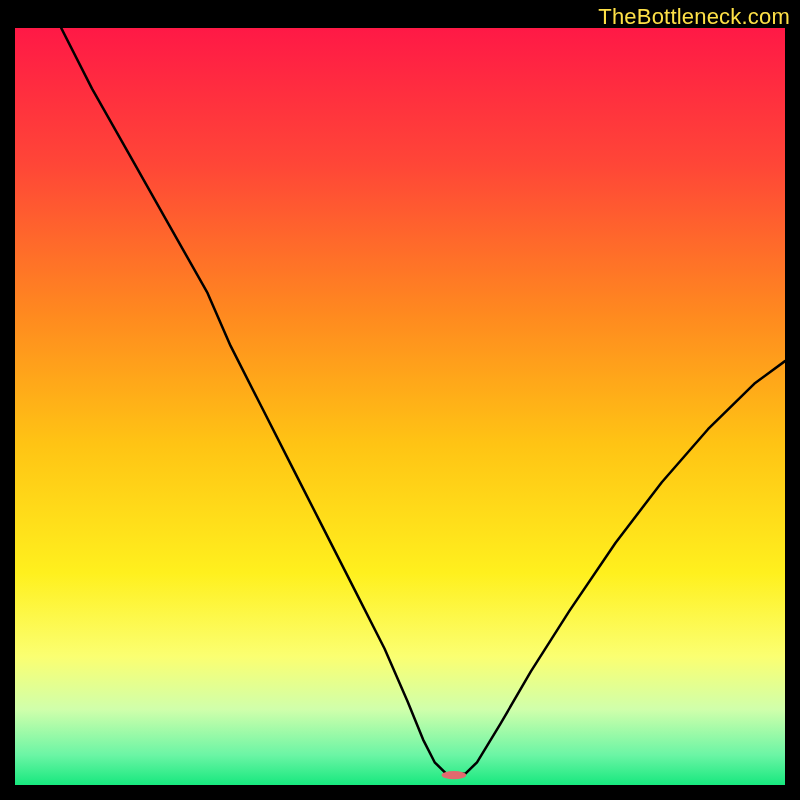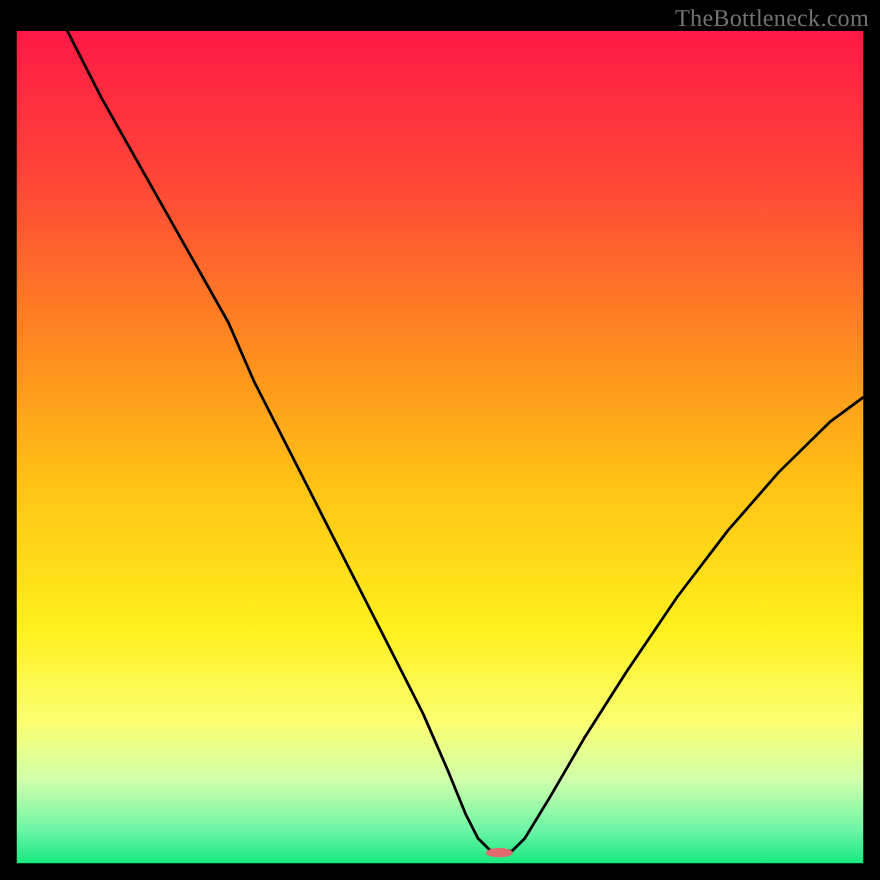--- a/index.html
+++ b/index.html
@@ -15,25 +15,24 @@
     position: relative;
     width: 800px;
     height: 800px;
     background: #000;
   }
   .watermark {
     position: absolute;
     top: 4px;
     right: 10px;
     font-size: 22px;
-    color: #737373;
+    color: #fde047;
     font-weight: 500;
     letter-spacing: 0.2px;
     z-index: 10;
-    font-family: Liberation Serif, serif;
   }
   .plot {
     position: absolute;
     left: 15px;
     top: 28px;
     width: 770px;
     height: 757px;
   }
   svg {
     display: block;

